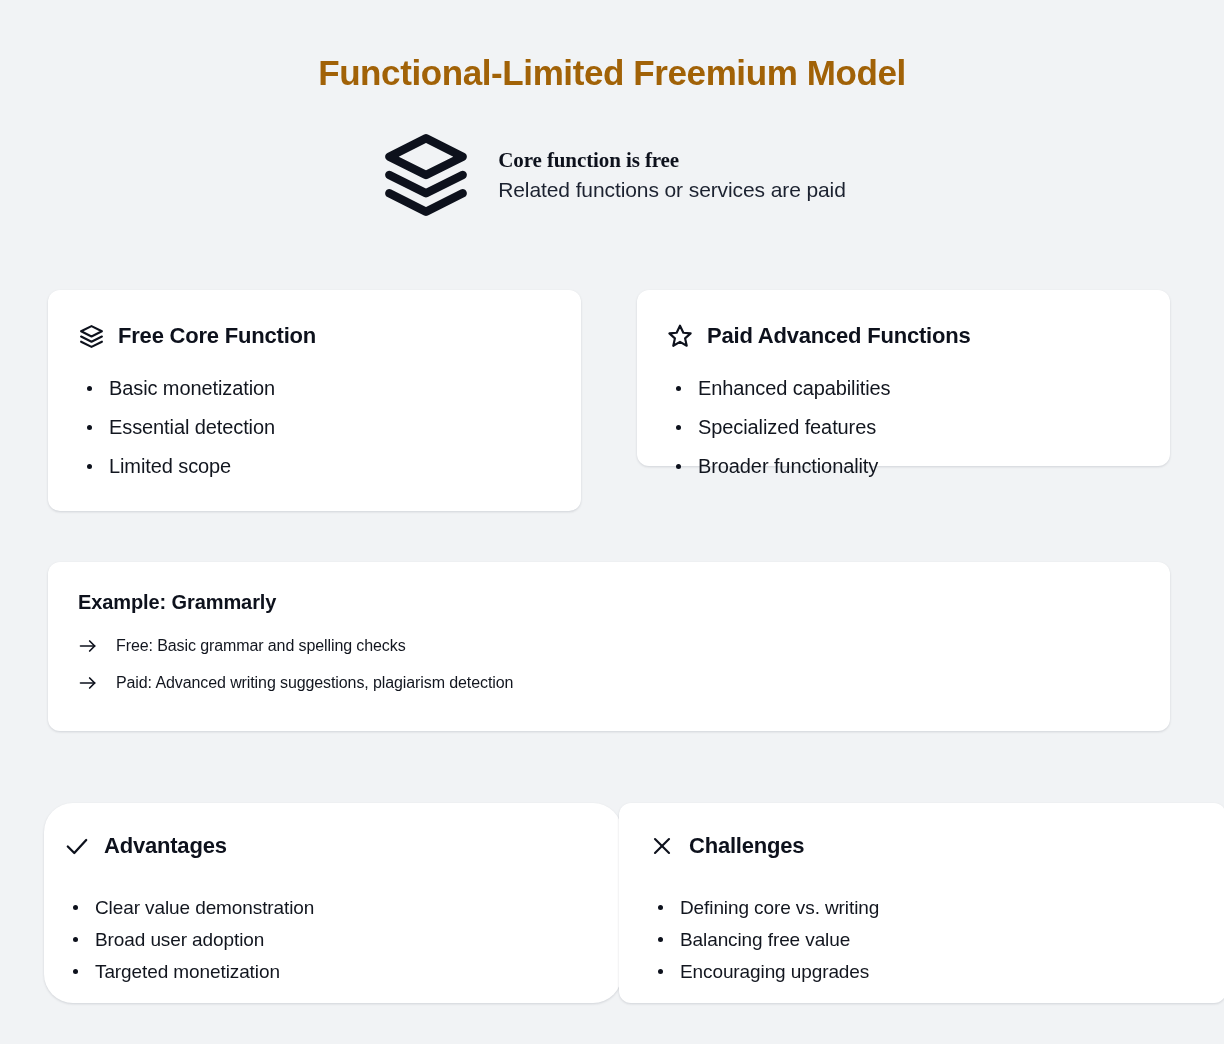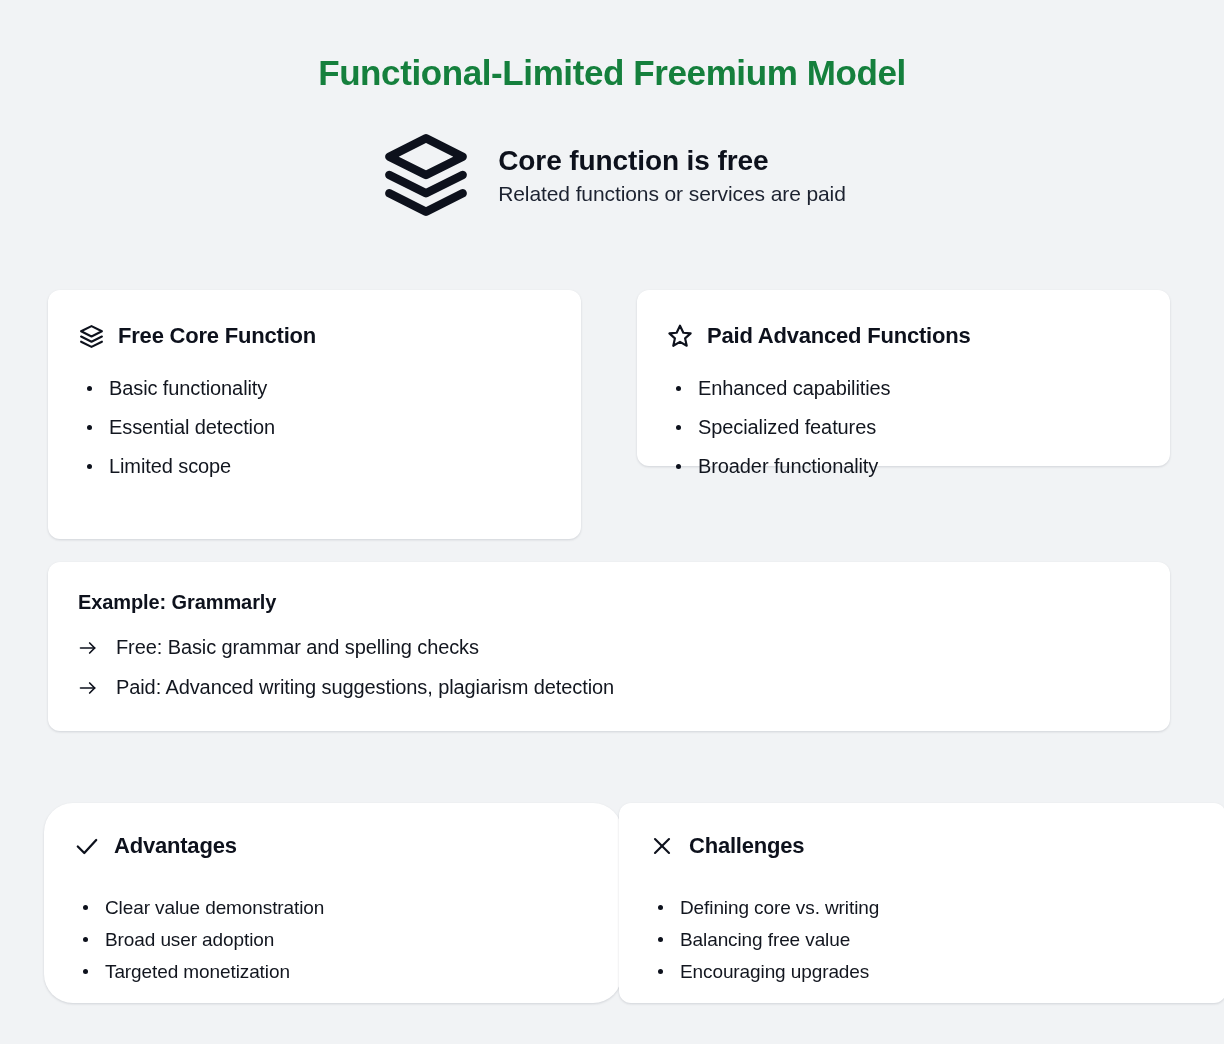--- a/index.html
+++ b/index.html
@@ -23,21 +23,21 @@
     padding: 0;
     overflow: hidden;
   }
 
   
   .page-title {
     text-align: center;
     font-size: 35px;
     font-weight: 700;
     letter-spacing: -0.4px;
-    color: #15803d;
+    color: #a16207;
     padding-top: 53px;
     line-height: 1.15;
   }
 
   .hero {
     display: flex;
     align-items: center;
     justify-content: center;
     gap: 24px;
     margin-top: 34px;
@@ -48,24 +48,25 @@
     height: 96px;
     flex: 0 0 96px;
     display: flex;
     align-items: center;
     justify-content: center;
   }
 
   .hero-text { display: flex; flex-direction: column; gap: 5px; }
 
   .hero-primary {
-    font-size: 28px;
-    font-weight: 700;
-    color: #0d111c;
-    letter-spacing: -0.1px;
+    font-size: 21px;
+    font-weight: 700;
+    color: #0d111c;
+    letter-spacing: -0.1px;
+    font-family: Liberation Serif, serif;
   }
 
   .hero-secondary {
     font-size: 21px;
     font-weight: 400;
     color: #1c2230;
     letter-spacing: -0.1px;
   }
 
   
@@ -113,41 +114,41 @@
     position: absolute;
     left: 9px;
     top: 17px;
     width: 5px;
     height: 5px;
     border-radius: 50%;
     background: #0d111c;
   }
 
   
-  #card-free        { left: 48px;  top: 290px; width: 533px; height: 249px; padding: 33px 30px 0 30px; }
+  #card-free        { left: 48px;  top: 290px; width: 533px; height: 221px; padding: 33px 30px 0 30px; }
   #card-paid        { left: 637px; top: 290px; width: 533px; height: 176px; padding: 33px 30px 0 30px; }
   #card-example     { left: 48px;  top: 562px; width: 1122px; height: 169px; padding: 29px 30px 0 30px; }
-  #card-advantages  { left: 44px;  top: 803px; width: 578px; height: 200px; padding: 30px 30px 0 30px; border-radius: 29px; }
+  #card-advantages  { left: 44px;  top: 803px; width: 578px; height: 200px; padding: 30px 30px 0 20px; border-radius: 29px; }
   #card-challenges  { left: 619px; top: 803px; width: 607px; height: 200px; padding: 30px 30px 0 30px; }
 
   
   .example-title {
     font-size: 20px;
     font-weight: 700;
     color: #0d111c;
     letter-spacing: -0.1px;
   }
 
   .arrow-list { list-style: none; margin-top: 22px; }
 
   .arrow-list li {
     display: flex;
     align-items: center;
     gap: 18px;
-    font-size: 20px;
+    font-size: 16px;
     color: #12161f;
     letter-spacing: -0.1px;
     margin-bottom: 17px;
   }
 
   .arrow-list li:last-child { margin-bottom: 8px; }
 
   .arrow-glyph {
     flex: 0 0 20px;
     width: 20px;
@@ -198,21 +199,21 @@
       <span class="card-head-icon">
         <svg width="25" height="25" viewBox="0 0 24 24" fill="none" stroke="#0d111c" stroke-width="2" stroke-linecap="round" stroke-linejoin="round">
           <polygon points="12 2 2 7 12 12 22 7 12 2"></polygon>
           <polyline points="2 12 12 17 22 12"></polyline>
           <polyline points="2 17 12 22 22 17"></polyline>
         </svg>
       </span>
       <h2 class="card-title">Free Core Function</h2>
     </div>
     <ul class="bullet-list">
-      <li><span class="dot"></span><span>Basic functionality</span></li>
+      <li><span class="dot"></span><span>Basic monetization</span></li>
       <li><span class="dot"></span><span>Essential detection</span></li>
       <li><span class="dot"></span><span>Limited scope</span></li>
     </ul>
   </section>
 
   <section class="card" id="card-paid">
     <div class="card-head">
       <span class="card-head-icon">
         <svg width="26" height="26" viewBox="0 0 24 24" fill="none" stroke="#0d111c" stroke-width="2" stroke-linecap="round" stroke-linejoin="round">
           <polygon points="12 2.5 15.09 9.0 21.8 9.6 16.7 14.2 18.2 21.0 12 17.4 5.8 21.0 7.3 14.2 2.2 9.6 8.91 9.0 12 2.5"></polygon>

